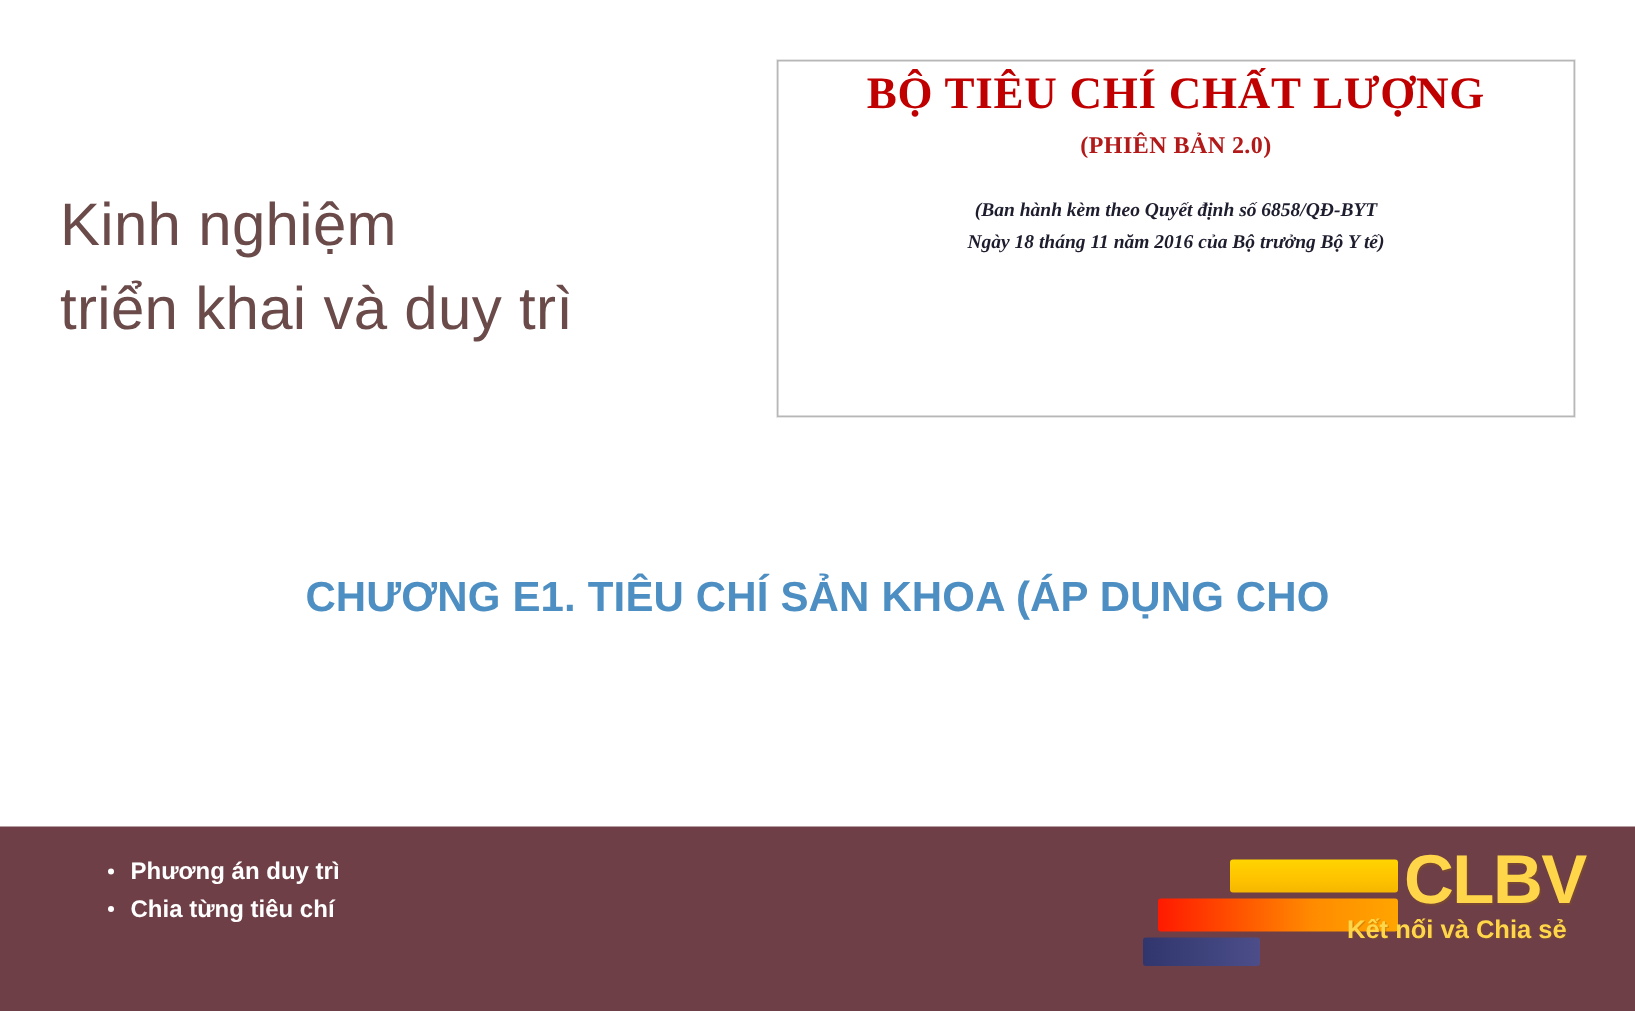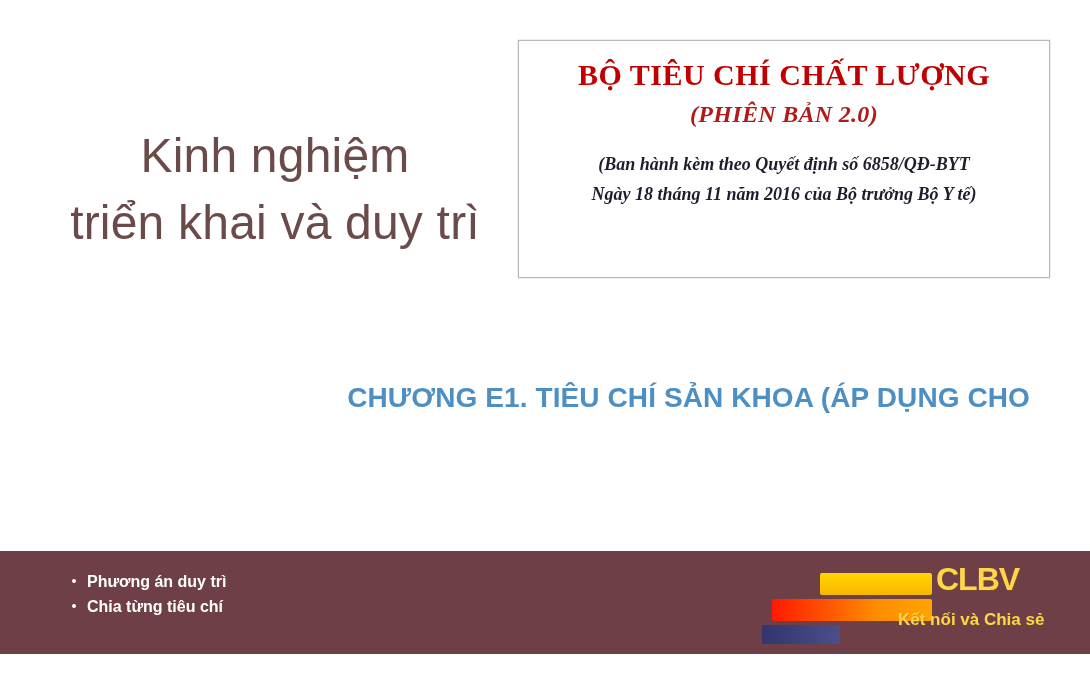--- a/index.html
+++ b/index.html
@@ -22,24 +22,24 @@
     inset: 0;
     background: #ffffff;
   }
 
   
   .left-heading {
     position: absolute;
     left: 40px;
     top: 122px;
     width: 470px;
-    text-align: center;
+    text-align: left;
     color: #6b4a4a;
     font-family: "Liberation Sans", sans-serif;
-    font-size: 48px;
+    font-size: 40px;
     font-weight: 400;
     line-height: 1.40;
     letter-spacing: 0.2px;
   }
   .left-heading .ln { display: block; white-space: nowrap; }
 
   
   .cover-box {
     position: absolute;
     left: 518px;
@@ -52,68 +52,67 @@
     box-shadow: 0 0 0 0.5px rgba(160,160,160,0.35);
     text-align: center;
     overflow: hidden;
   }
   .cover-title {
     font-family: "Liberation Serif", serif;
     color: #c00000;
     font-weight: 700;
     font-size: 30px;
     line-height: 1.22;
-    margin-top: 16px;
+    margin-top: 4px;
     letter-spacing: 0.5px;
   }
   .cover-title .ln { display: block; white-space: nowrap; }
   .cover-version {
     font-family: "Liberation Serif", serif;
     color: #b21a1a;
     font-weight: 700;
-    font-style: italic;
-    font-size: 24px;
+    font-size: 16px;
     line-height: 1.2;
     margin-top: 6px;
     letter-spacing: 0.3px;
   }
   .cover-note {
     font-family: "Liberation Serif", serif;
     color: #1d1d2e;
     font-weight: 700;
     font-style: italic;
-    font-size: 18px;
+    font-size: 13px;
     line-height: 1.62;
     margin-top: 22px;
   }
   .cover-note .ln { display: block; white-space: nowrap; }
 
   
   .chapter-title {
     position: absolute;
     left: 60px;
     top: 378px;
     width: 970px;
-    text-align: right;
+    text-align: center;
     color: #4e8fc3;
     font-family: "Liberation Sans", sans-serif;
     font-weight: 700;
     font-size: 28px;
     line-height: 1.44;
     letter-spacing: 0.1px;
   }
   .chapter-title .ln { display: block; white-space: nowrap; }
 
   
   .bottom-bar {
     position: absolute;
     left: 0;
     top: 551px;
     width: 1090px;
-    height: 103px;
+    height: 123px;
     background: #6e3f46;
   }
 
   .bullet-list {
     position: absolute;
     left: 72px;
     top: 18px;
     margin: 0;
     padding: 0;
     list-style: none;
@@ -172,21 +171,21 @@
     background: linear-gradient(90deg, #2b3570 0%, #3c4583 60%, #4a4f8f 100%);
     opacity: 0.92;
   }
   .logo .wordmark {
     position: absolute;
     left: 176px;
     top: -6px;
     color: #ffd64a;
     font-family: "Liberation Sans", sans-serif;
     font-weight: 700;
-    font-size: 32px;
+    font-size: 46px;
     letter-spacing: -1px;
     line-height: 1;
     text-shadow: 1px 1px 0 rgba(140,90,20,0.35);
   }
   .logo .tagline {
     position: absolute;
     left: 138px;
     top: 42px;
     color: #ffd64a;
     font-family: "Liberation Sans", sans-serif;

